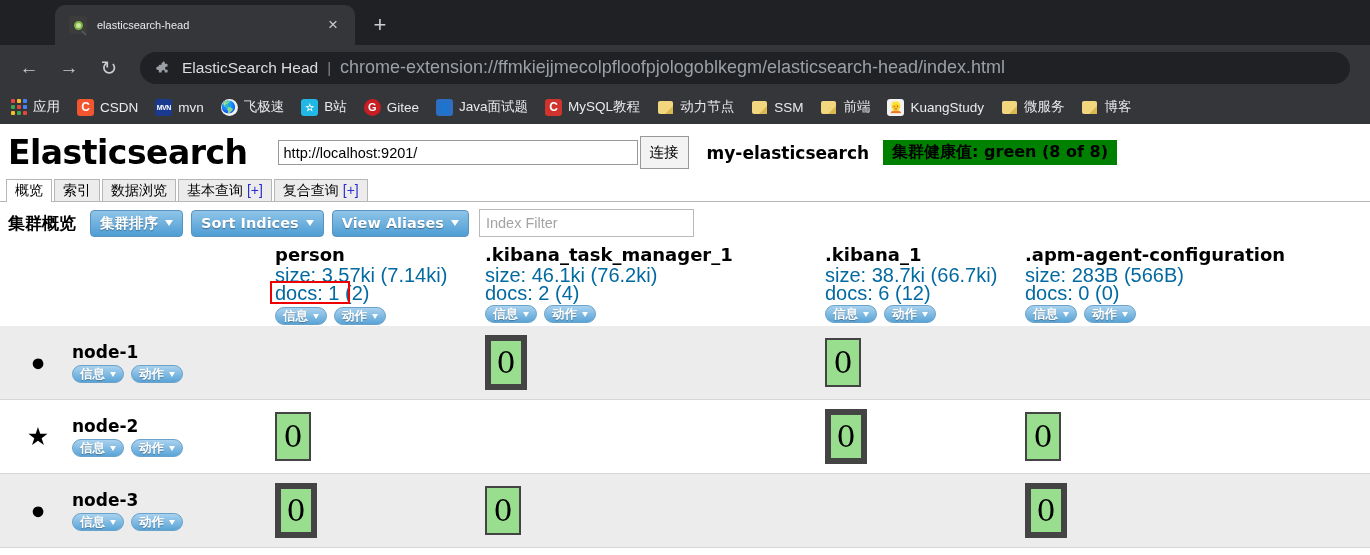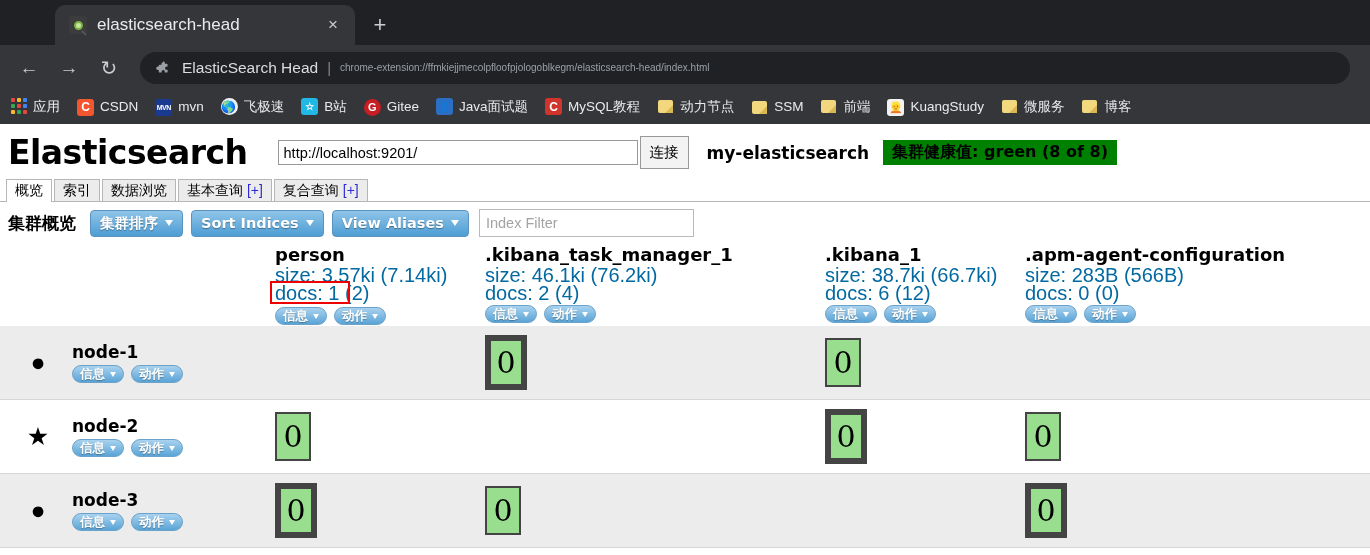--- a/index.html
+++ b/index.html
@@ -25,21 +25,21 @@
     display:flex; align-items:center; justify-content:center;
   }
   .tab-fav .magn {
     width:9px; height:9px; border:2px solid #7cb342; border-radius:50%;
     background:#c8e6a0; position:relative;
   }
   .tab-fav .magn::after {
     content:""; position:absolute; width:2px; height:6px; background:#555;
     transform:rotate(-45deg); left:7px; top:7px;
   }
-  .tab-title { color:#e8eaed; font-size:17px; flex:1; white-space:nowrap; overflow:hidden; }
+  .tab-title { color:#e8eaed; font-size:11px; flex:1; white-space:nowrap; overflow:hidden; }
   .tab-close {
     width:24px; height:24px; color:#c9ccd1; font-size:17px; line-height:24px;
     text-align:center; border-radius:50%; cursor:pointer;
   }
   .newtab {
     width:34px; height:34px; margin-left:8px; margin-bottom:3px; color:#c9ccd1;
     font-size:22px; line-height:34px; text-align:center; border-radius:50%; cursor:pointer;
   }
 
   .navbar { height:45px; display:flex; align-items:center; padding:0 12px; background:#35363a; }
@@ -50,24 +50,24 @@
   .navbtn.reload { font-size:20px; }
   .omnibox {
     flex:1; height:32px; background:#202124; border-radius:16px;
     display:flex; align-items:center; padding:0 14px; margin-left:8px; margin-right:8px;
     overflow:hidden; cursor:text;
   }
   .ext-icon { width:16px; height:16px; flex:0 0 16px; margin-right:12px; position:relative; }
   .ext-icon svg { display:block; }
   .omni-title { color:#dadce0; font-size:15.5px; white-space:nowrap; }
   .omni-sep { color:#80868b; margin:0 9px; font-size:15px; }
-  .omni-url { color:#9aa0a6; font-size:10px; white-space:nowrap; }
+  .omni-url { color:#9aa0a6; font-size:18px; white-space:nowrap; }
 
   .bookmarks { height:34px; display:flex; align-items:center; padding:0 10px; background:#35363a; }
-  .bm { display:flex; align-items:flex-start; margin-right:17px; cursor:pointer; white-space:nowrap; }
+  .bm { display:flex; align-items:center; margin-right:17px; cursor:pointer; white-space:nowrap; }
   .bm-label { color:#e8eaed; font-size:13.5px; margin-left:6px; }
   .bm-ico { width:17px; height:17px; flex:0 0 17px; display:flex; align-items:center; justify-content:center;
             font-size:12px; font-weight:bold; color:#fff; border-radius:3px; }
   .ico-apps { display:grid; grid-template-columns:repeat(3,4px); grid-template-rows:repeat(3,4px); gap:2px; }
   .ico-apps i { width:4px; height:4px; border-radius:1px; display:block; }
   .ico-folder { width:15px; height:13px; background:#f3d77f; border-radius:2px; position:relative; }
   .ico-folder::before{content:"";position:absolute;right:0;bottom:0;border-width:4px;border-style:solid;
     border-color:transparent #d9b850 #d9b850 transparent;}
   .ico-sq { width:17px; height:17px; border-radius:3px; display:flex; align-items:center; justify-content:center;
             font-size:12px; font-weight:bold; color:#fff; }

